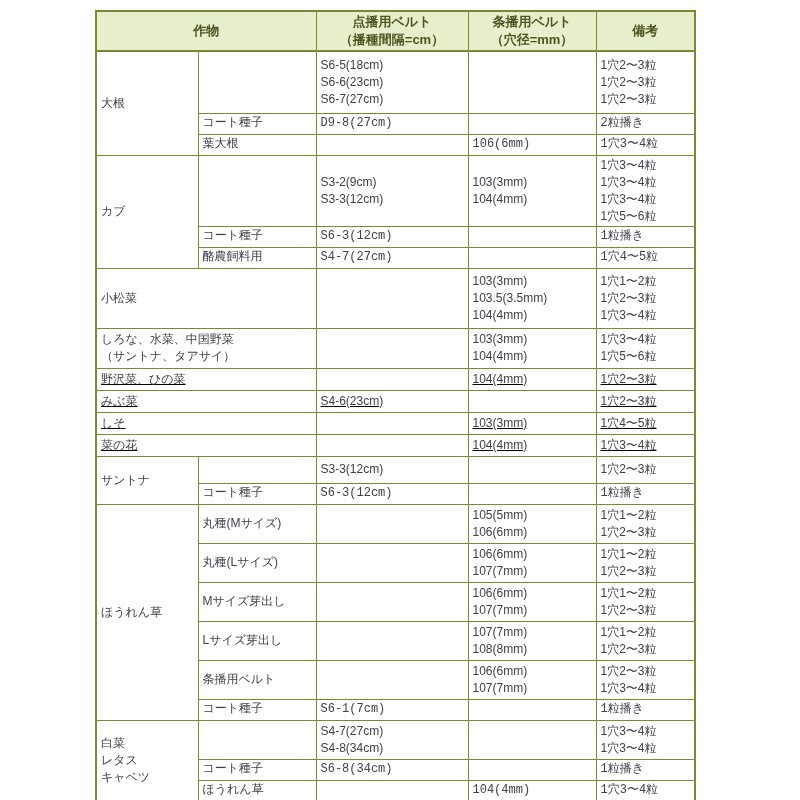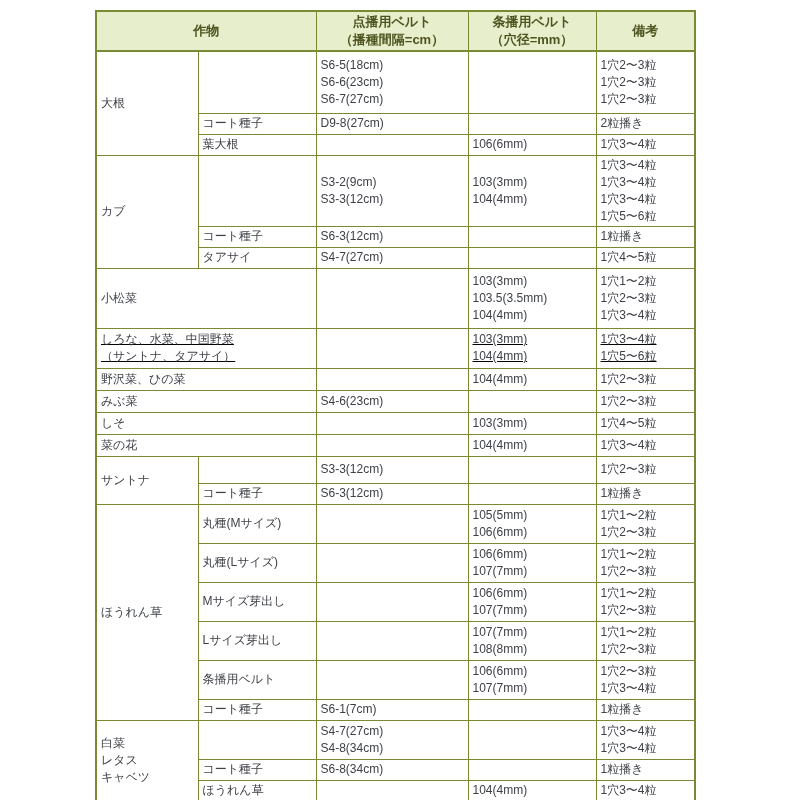--- a/index.html
+++ b/index.html
@@ -37,22 +37,22 @@
   th{
     background:var(--header-bg,#e7eecb);
     color:var(--header-text,#4e5420);
     font-weight:bold;
     text-align:center;
     font-size:13px;
     line-height:18px;
     border-bottom:2px solid var(--border,#7a8a33);
   }
   tr.h38{height:38px;} tr.h62{height:62px;} tr.h70{height:70px;}
-  tr.h60{height:60px;} tr.h40{height:40px;text-decoration:underline;} tr.h39{height:39px;}
-  tr.h27{height:27px;} tr.h22{height:22px;} tr.h21{height:21px;}
+  tr.h60{height:60px;} tr.h40{height:40px;} tr.h39{height:39px;}
+  tr.h27{height:27px;} tr.h22{height:22px;text-decoration:underline;} tr.h21{height:21px;font-family:Liberation Mono, monospace;}
 </style>
 </head>
 <body>
 
 <div class="page">
   <table class="seed-table">
     <colgroup>
       <col class="c-crop">
         <col class="c-sub">
         <col class="c-spot">
@@ -107,21 +107,21 @@
 1穴3〜4粒
 1穴5〜6粒</td>
       </tr>
       <tr class="h21">
         <td>コート種子</td>
         <td>S6-3(12cm)</td>
         <td></td>
         <td>1粒播き</td>
       </tr>
       <tr class="h21">
-        <td>タアサイ</td>
+        <td>酪農飼料用</td>
         <td>S4-7(27cm)</td>
         <td></td>
         <td>1穴4〜5粒</td>
       </tr>
 
       <tr class="h60">
         <td colspan="2">小松菜</td>
         <td></td>
         <td>103(3mm)
 103.5(3.5mm)

